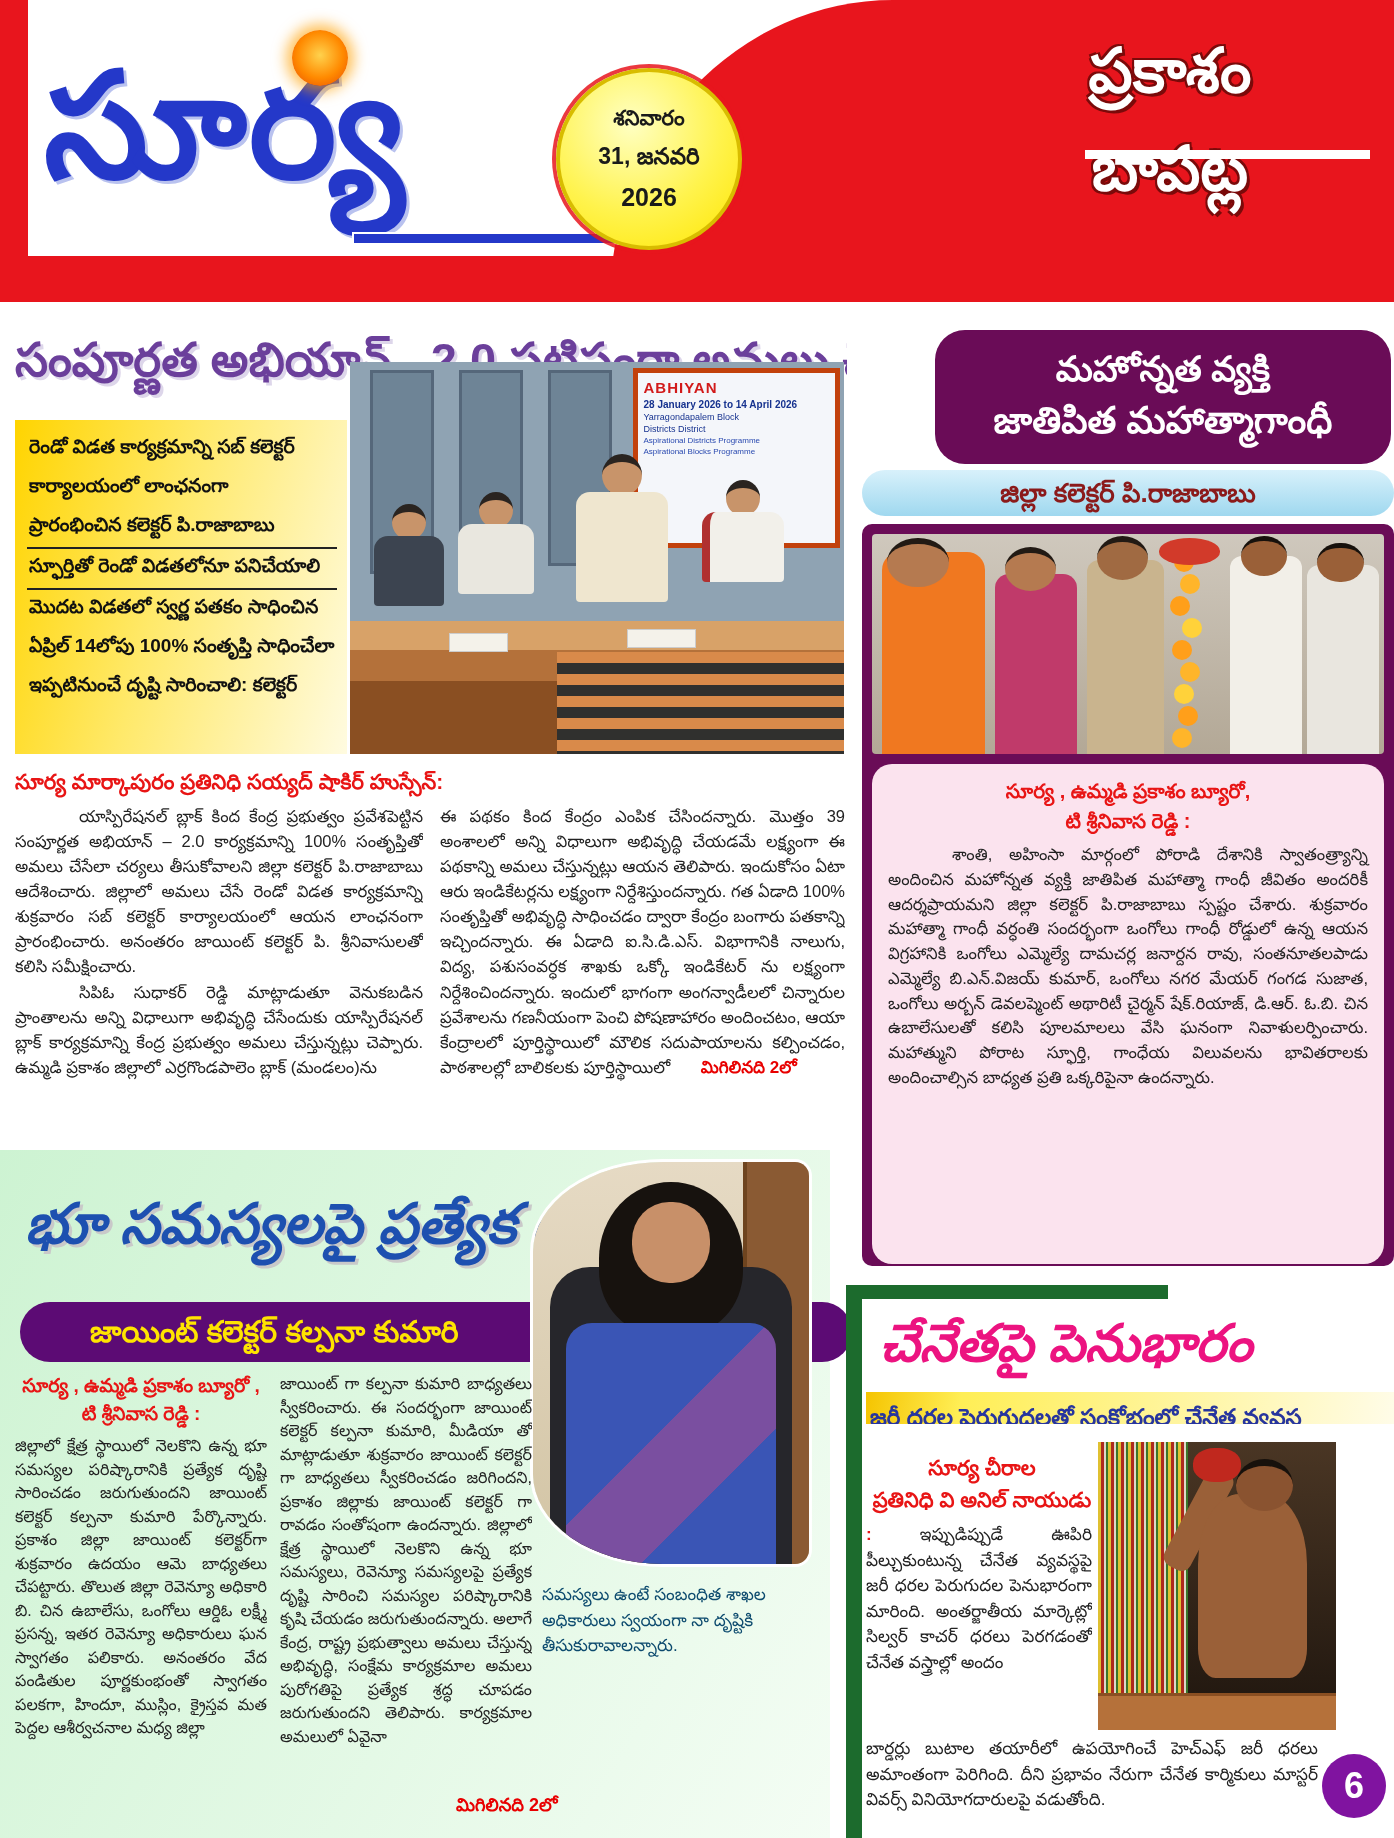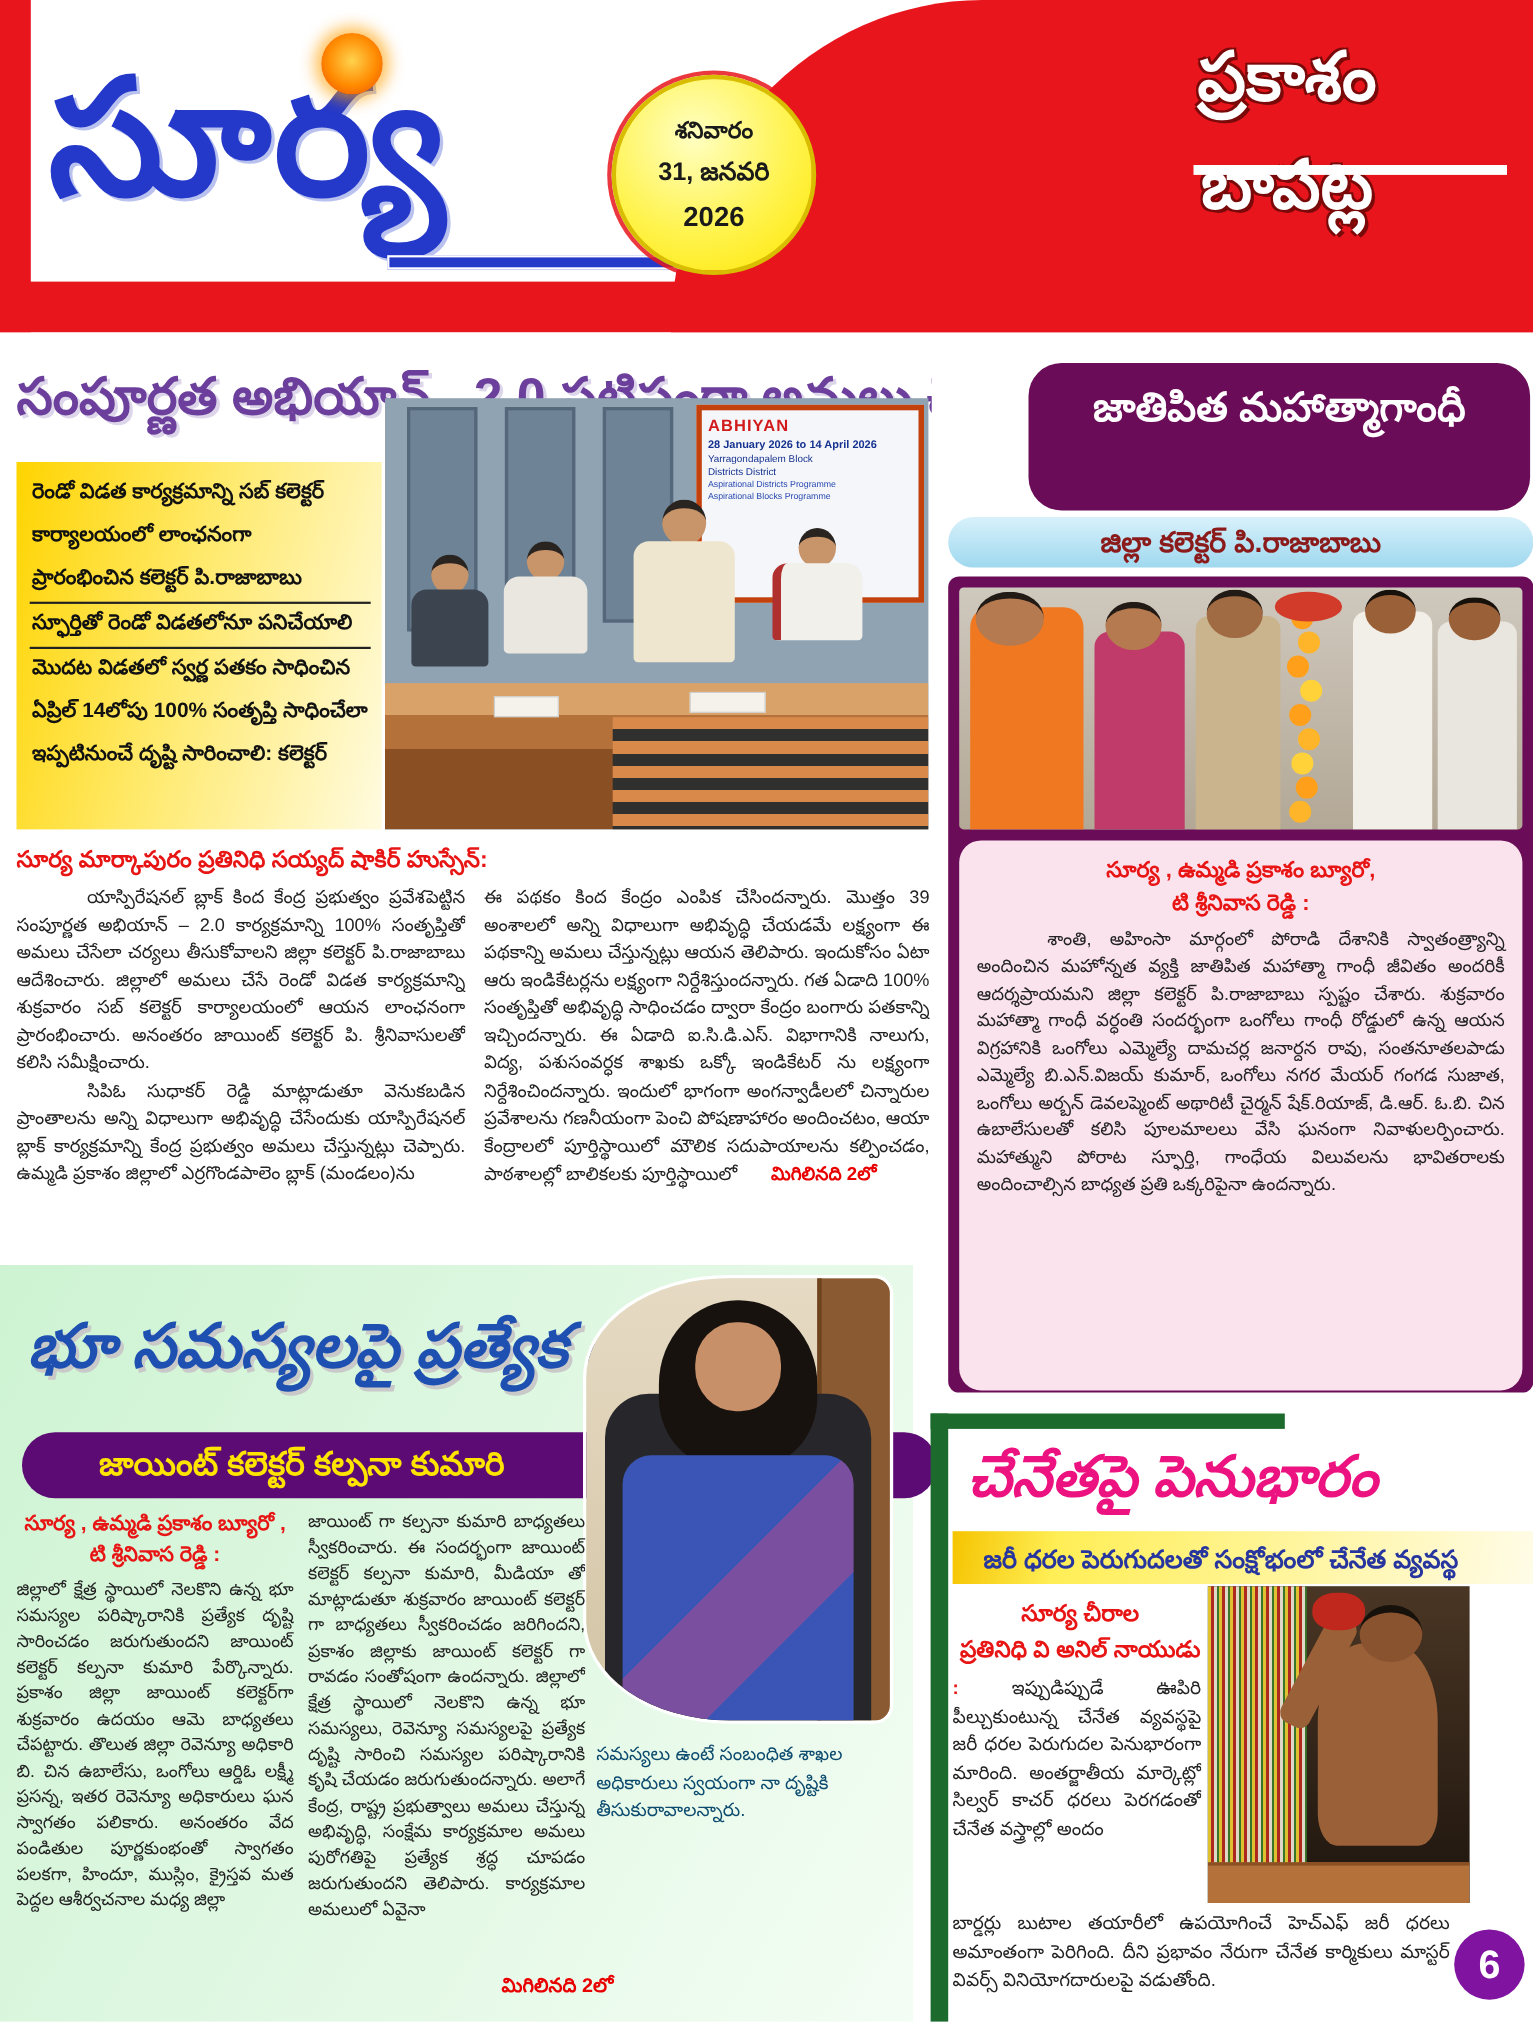--- a/index.html
+++ b/index.html
@@ -102,23 +102,23 @@
   .col-l1{left:15px;top:1434px;width:252px;height:400px;overflow:hidden;font-size:16px;line-height:1.47}
   .col-l2{left:280px;top:1372px;width:252px;height:416px;overflow:hidden;font-size:16px;line-height:1.47}
   .land-caption{left:542px;top:1582px;width:270px;height:206px;overflow:hidden;font-size:17px;line-height:1.5;color:#0c4a6e}
   .land-cont{left:430px;top:1795px;font-size:18px}
 
   
   .w-green-v{left:846px;top:1285px;width:16px;height:553px;background:#1c6b2d}
   .w-green-h{left:846px;top:1285px;width:322px;height:14px;background:#1c6b2d}
   .w-headline{left:880px;top:1302px;width:514px;height:86px;color:#ec1380;font-weight:bold;font-style:italic;
         font-size:52px;line-height:82px;white-space:nowrap;overflow:hidden}
-  .w-yellowbar{left:866px;top:1392px;width:528px;height:48px;
+  .w-yellowbar{left:866px;top:1392px;width:528px;height:32px;
         background:linear-gradient(100deg,#f5c400 0%,#ffee55 18%,#fffce8 100%);
-        color:#27359e;font-weight:bold;font-size:23px;line-height:50px;padding-left:28px;white-space:nowrap;overflow:hidden}
+        color:#27359e;font-weight:bold;font-size:23px;line-height:50px;padding-left:4px;white-space:nowrap;overflow:hidden}
   .w-byline{left:866px;top:1452px;width:232px;color:#e81515;font-weight:bold;font-size:21px;
         text-align:center;line-height:1.5}
   .w-body1{left:866px;top:1522px;width:226px;height:212px;overflow:hidden;font-size:17px;line-height:1.5}
   .w-colon{color:#e81515;font-weight:bold}
   .w-photo{left:1098px;top:1442px;width:238px;height:288px;overflow:hidden;
         background:linear-gradient(#4a3624,#1e150e)}
   .wp-threads{position:absolute;left:0;top:0;width:38%;height:100%;opacity:.95;
         background:repeating-linear-gradient(90deg,#e8c832 0 3px,#b42a1e 3px 6px,#e8e0d0 6px 8px,#3a7a2a 8px 10px)}
   .wp-boy{position:absolute;left:42%;top:18%;width:46%;height:64%;background:#9a6038;border-radius:38% 38% 16% 16%}
   .wp-head{position:absolute;left:58%;top:6%;width:24%;height:18%;background:#8a5330;border-radius:50%;
@@ -204,20 +204,21 @@
 <div class="abs col-m1 bodytext">
   <div class="indent">యాస్పిరేషనల్ బ్లాక్ కింద కేంద్ర ప్రభుత్వం ప్రవేశపెట్టిన సంపూర్ణత అభియాన్ – 2.0 కార్యక్రమాన్ని 100% సంతృప్తితో అమలు చేసేలా చర్యలు తీసుకోవాలని జిల్లా కలెక్టర్ పి.రాజాబాబు ఆదేశించారు. జిల్లాలో అమలు చేసే రెండో విడత  కార్యక్రమాన్ని శుక్రవారం సబ్ కలెక్టర్ కార్యాలయంలో ఆయన లాంఛనంగా ప్రారంభించారు. అనంతరం జాయింట్ కలెక్టర్ పి. శ్రీనివాసులతో కలిసి సమీక్షించారు.</div>
   <div class="indent">సిపిఓ సుధాకర్ రెడ్డి మాట్లాడుతూ వెనుకబడిన ప్రాంతాలను అన్ని విధాలుగా అభివృద్ధి చేసేందుకు యాస్పిరేషనల్ బ్లాక్ కార్యక్రమాన్ని కేంద్ర ప్రభుత్వం అమలు చేస్తున్నట్లు చెప్పారు. ఉమ్మడి ప్రకాశం జిల్లాలో ఎర్రగొండపాలెం బ్లాక్ (మండలం)ను</div>
 </div>
 <div class="abs col-m2 bodytext">
   <span>ఈ పథకం కింద కేంద్రం ఎంపిక చేసిందన్నారు. మొత్తం 39 అంశాలలో అన్ని విధాలుగా అభివృద్ధి చేయడమే లక్ష్యంగా ఈ పథకాన్ని అమలు చేస్తున్నట్లు ఆయన తెలిపారు. ఇందుకోసం ఏటా ఆరు ఇండికేటర్లను లక్ష్యంగా నిర్దేశిస్తుందన్నారు. గత ఏడాది 100% సంతృప్తితో అభివృద్ధి సాధించడం ద్వారా కేంద్రం బంగారు పతకాన్ని ఇచ్చిందన్నారు. ఈ ఏడాది ఐ.సి.డి.ఎస్. విభాగానికి నాలుగు, విద్య, పశుసంవర్ధక శాఖకు ఒక్కో ఇండికేటర్ ను లక్ష్యంగా నిర్దేశించిందన్నారు. ఇందులో భాగంగా అంగన్వాడీలలో చిన్నారుల ప్రవేశాలను గణనీయంగా పెంచి పోషణాహారం అందించటం, ఆయా కేంద్రాలలో పూర్తిస్థాయిలో మౌలిక సదుపాయాలను కల్పించడం, పాఠశాలల్లో బాలికలకు పూర్తిస్థాయిలో</span>
   <span class="cont-red">మిగిలినది 2లో</span>
 </div>
 
 <div class="abs g-headbox">
+  <div class="h1">మహోన్నత వ్యక్తి</div>
   <div class="h2">జాతిపిత మహాత్మాగాంధీ</div>
 </div>
 <div class="abs g-bluebar">జిల్లా కలెక్టర్ పి.రాజాబాబు</div>
 
 <div class="abs g-container">
   <div class="g-photo">
     <div class="abs" style="left:2%;top:8%;width:20%;height:92%;background:#f07820;border-radius:18px 18px 0 0"></div>
     <div class="abs" style="left:3%;top:2%;width:12%;height:22%;background:#b57a50;border-radius:50%;border-top:6px solid #221a14"></div>
     <div class="abs" style="left:24%;top:18%;width:16%;height:82%;background:#c03a6a;border-radius:14px 14px 0 0"></div>
     <div class="abs" style="left:26%;top:6%;width:10%;height:20%;background:#b57a50;border-radius:50%;border-top:6px solid #221a14"></div>

